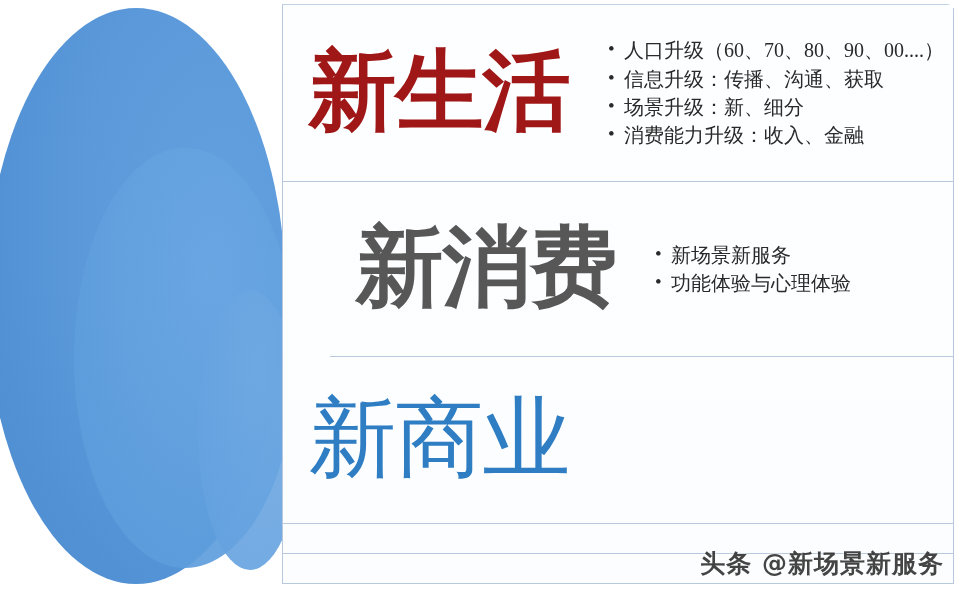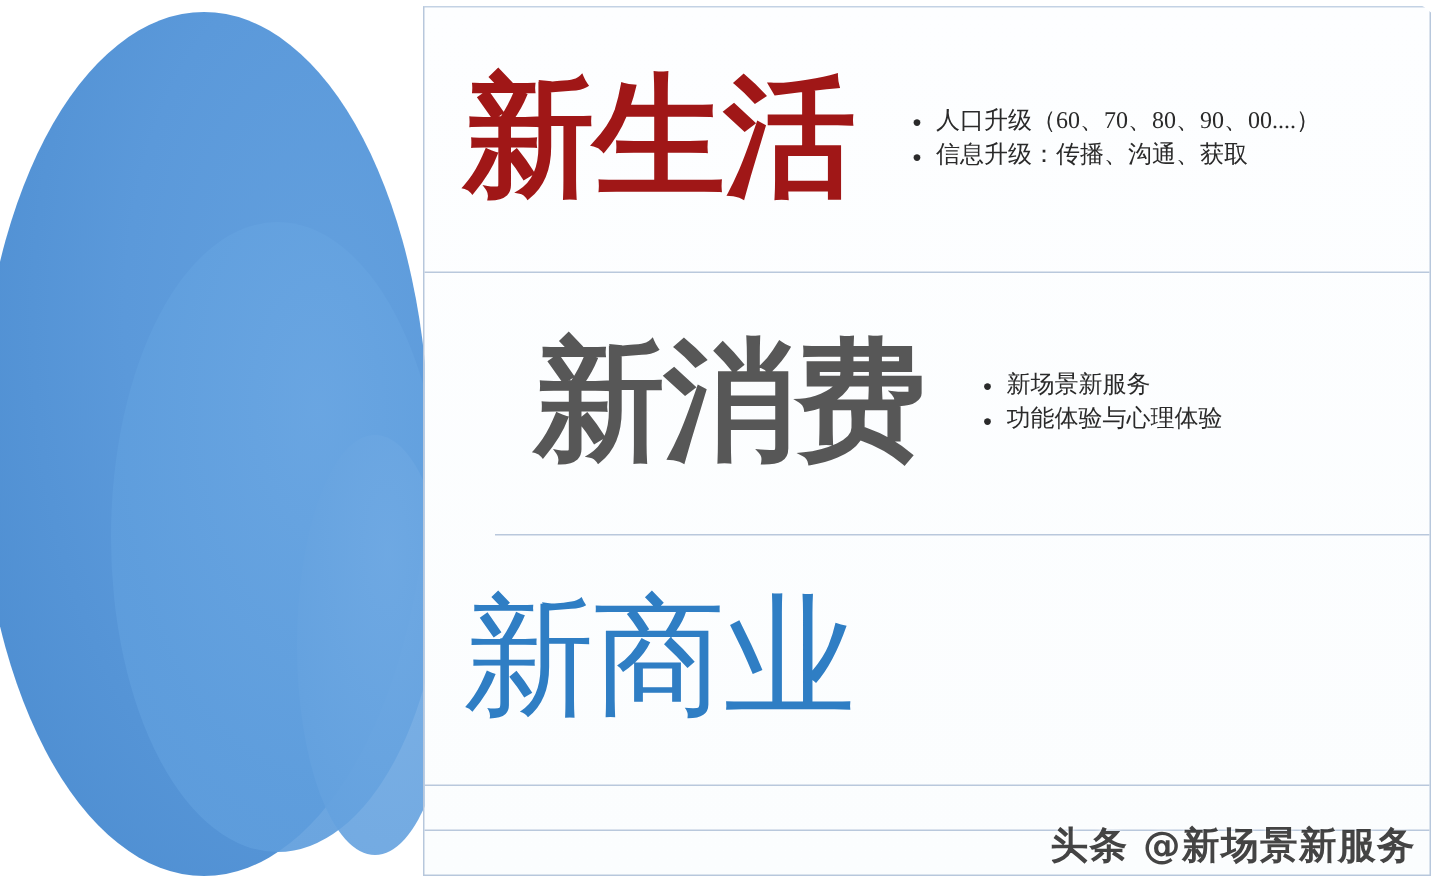--- a/index.html
+++ b/index.html
@@ -120,21 +120,21 @@
   .t-business { color: #2f7ec4; font-weight: 400; }
 
   ul.bullets {
     margin: 0;
     padding: 0;
     list-style: none;
   }
   ul.bullets li {
     position: relative;
     padding-left: 17px;
-    font-size: 16px;
+    font-size: 20px;
     line-height: 1.42;
     color: #2a2a2a;
     white-space: pre-wrap;
   }
   ul.bullets li::before {
     content: "•";
     position: absolute;
     left: 1px;
     top: -1px;
     font-size: 19px;
@@ -175,20 +175,22 @@
   <div class="table">
 
     <div class="row row-1">
       <div class="cell-title">
         <span class="big-title t-life">新生活</span>
       </div>
       <div class="cell-body">
         <ul class="bullets">
           <li>人口升级（60、70、80、90、00....）</li>
           <li>信息升级：传播、沟通、获取</li>
+          <li>场景升级：新、细分</li>
+          <li>消费能力升级：收入、金融</li>
         </ul>
       </div>
     </div>
 
     <div class="row row-2">
       <div class="cell-title">
         <span class="big-title t-consume">新消费</span>
       </div>
       <div class="cell-body">
         <ul class="bullets">

